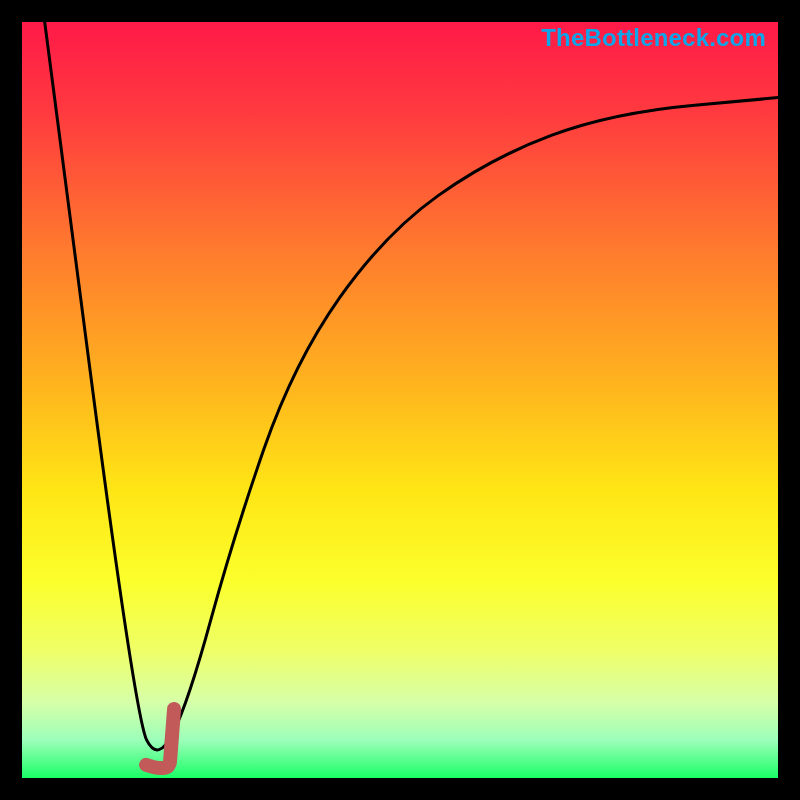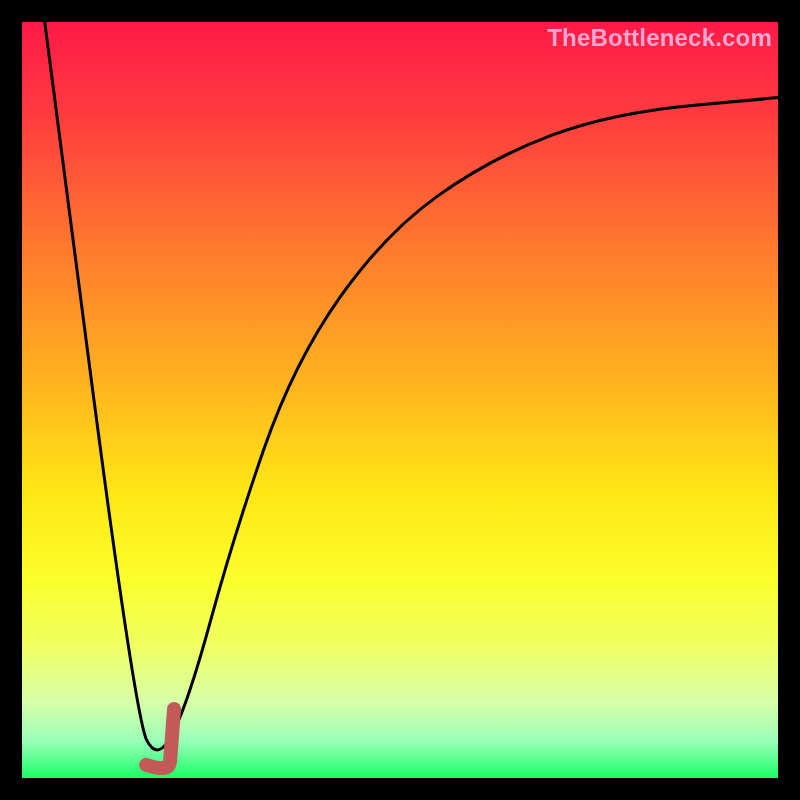--- a/index.html
+++ b/index.html
@@ -22,25 +22,25 @@
     position: absolute;
     left: 22px;
     top: 22px;
     width: 756px;
     height: 756px;
     overflow: hidden;
   }
   .watermark {
     position: absolute;
     top: 2px;
-    right: 6px;
+    right: 12px;
     font-family: Arial, Helvetica, sans-serif;
     font-size: 24px;
     font-weight: 600;
-    color: #f9a8d4;
+    color: #0ea5e9;
     letter-spacing: 0.2px;
     user-select: none;
   }
   svg { display: block; }
 </style>
 </head>
 <body>
 
 <div class="frame">
   <div class="plot">

